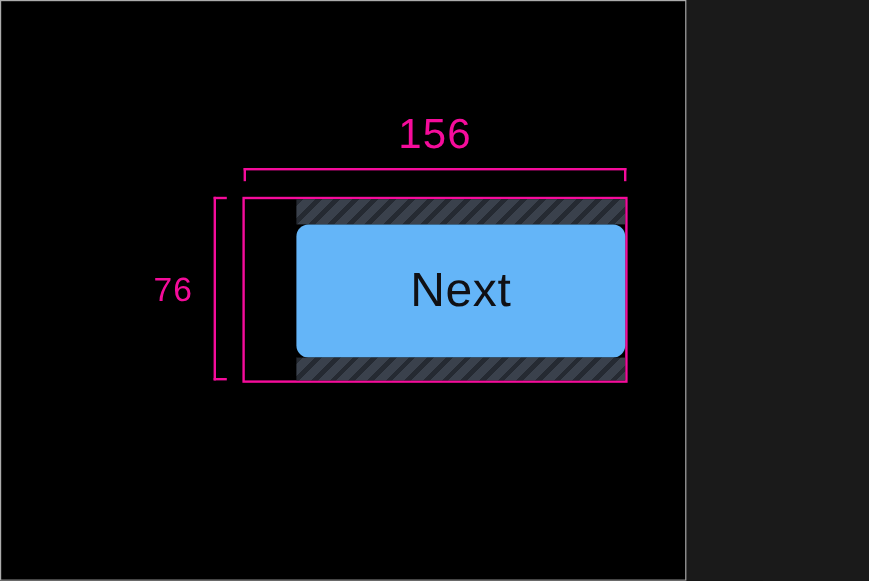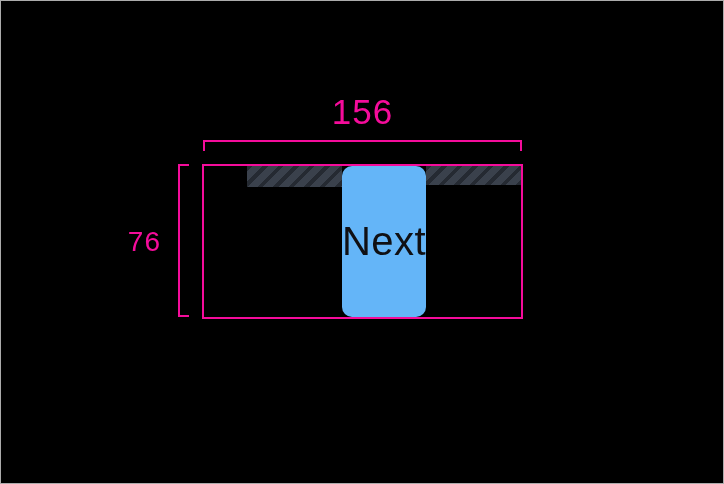--- a/index.html
+++ b/index.html
@@ -3,21 +3,21 @@
 <meta charset="utf-8">
 <style>
   html, body {
     margin: 0;
     padding: 0;
     background: #1a1a1a;
     font-family: "Liberation Sans", sans-serif;
   }
   .frame {
     position: relative;
-    width: 724px;
+    width: 572px;
     height: 484px;
     box-sizing: border-box;
     background: var(--background, #000000);
     border: 1px solid var(--frame-border, #ACACAC);
     overflow: hidden;
   }
 
   
   .width-label {
     position: absolute;
@@ -67,21 +67,21 @@
   
   .bbox {
     position: absolute;
     left: 201px;
     top: 163px;
     width: 321px;
     height: 155px;
     box-sizing: border-box;
     border: 2px solid var(--accent, #F50C9B);
     display: flex;
-    flex-direction: row;
+    flex-direction: column;
     padding-left: 43px;
   }
   .hatch {
     width: 100%;
     background: repeating-linear-gradient(
       135deg,
       var(--hatch-stripe, #252A32) 0px,
       var(--hatch-stripe, #252A32) 4px,
       var(--hatch-bg, #3A414C) 4px,
       var(--hatch-bg, #3A414C) 11px

